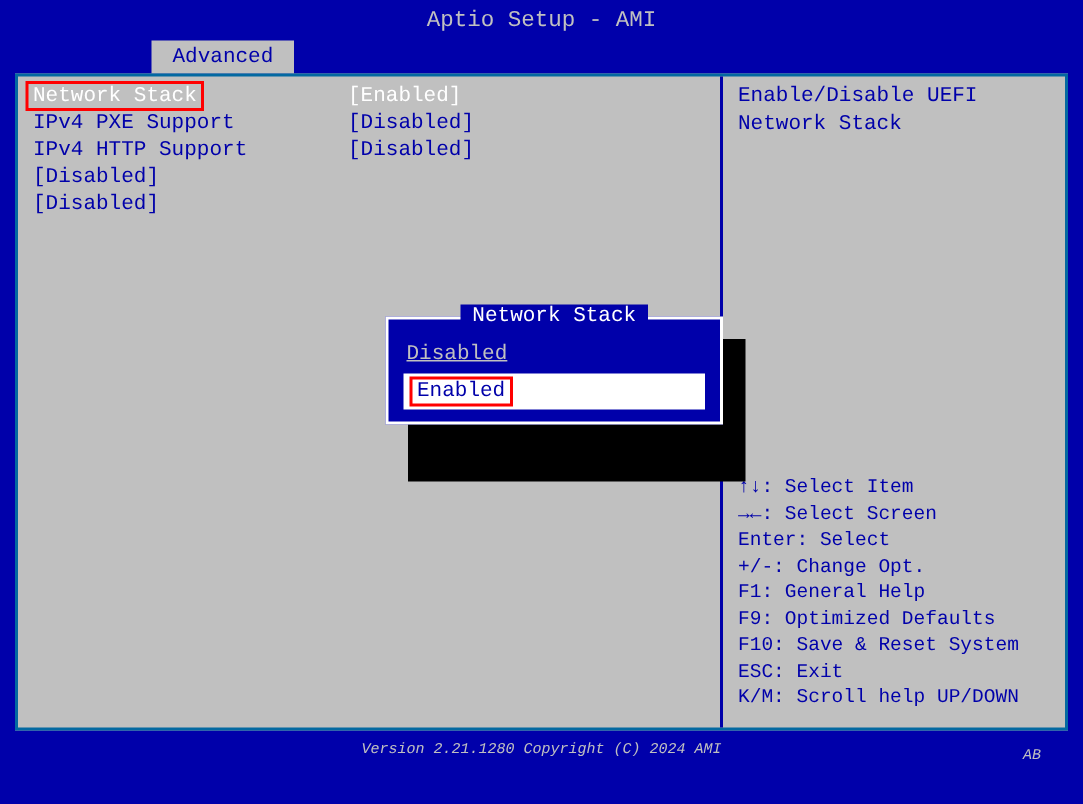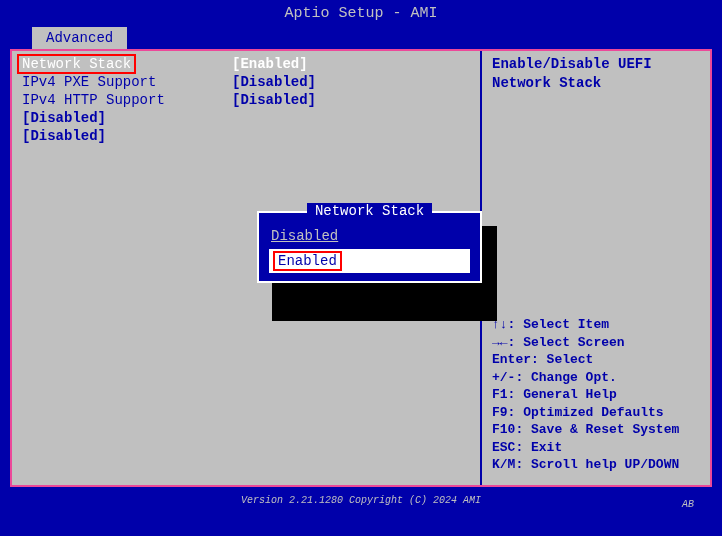--- a/index.html
+++ b/index.html
@@ -15,61 +15,59 @@
       height: 536px;
       overflow: hidden;
     }
     .header {
       color: #c0c0c0;
       text-align: center;
       padding: 5px 0;
       font-size: 15px;
     }
     .tab-container {
-      padding-left: 32px;
+      padding-left: 101px;
       margin-bottom: 0;
     }
     .tab {
       display: inline-block;
       background: #c0c0c0;
       color: #0000aa;
       padding: 3px 14px;
       font-size: 14px;
     }
     .main-container {
       margin: 0 10px;
-      border: 2px solid #ec4899;
+      border: 2px solid #0369a1;
       background: #c0c0c0;
       height: 438px;
       display: flex;
       position: relative;
     }
     .left-panel {
       flex: 1;
       padding: 5px 10px;
       position: relative;
     }
     .right-panel {
       width: 230px;
       border-left: 2px solid #0000aa;
       padding: 5px 10px;
       color: #0000aa;
-      font-weight: bold;
     }
     .setting-row {
       display: flex;
       margin-bottom: 2px;
     }
     .setting-label {
       width: 210px;
       color: #0000aa;
     }
     .setting-value {
       color: #0000aa;
-      font-weight: bold;
     }
     .setting-row.selected .setting-label {
       background: #c0c0c0;
       color: #ffffff;
     }
     .setting-row.selected .setting-value {
       color: #ffffff;
     }
     .red-box {
       border: 2px solid #ff0000;

